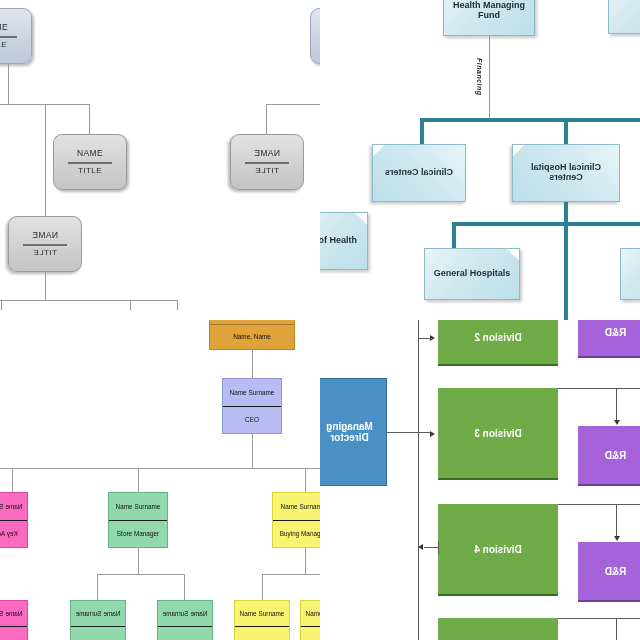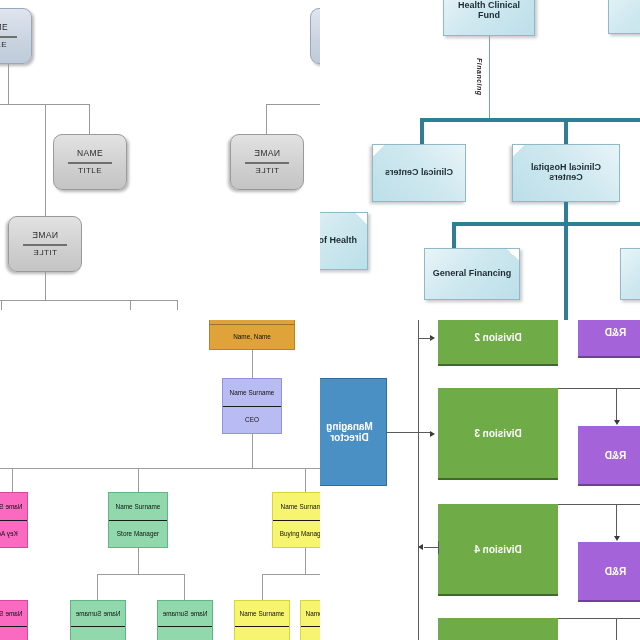--- a/index.html
+++ b/index.html
@@ -98,21 +98,21 @@
     <div class="qline" style="left:45px;top:272px;width:1px;height:28px;"></div>
     <div class="qline" style="left:-10px;top:300px;width:188px;height:1px;"></div>
     <div class="qline" style="left:1px;top:300px;width:1px;height:10px;"></div>
     <div class="qline" style="left:130px;top:300px;width:1px;height:10px;"></div>
     <div class="qline" style="left:177px;top:300px;width:1px;height:10px;"></div>
   </div>
 
   <div class="quad" style="left:320px;top:0;width:320px;height:320px;">
 
     <div class="node hnode" style="left:123px;top:-14px;width:92px;height:50px;">
-      <span>Health Clinical Fund</span>
+      <span>Health Managing Fund</span>
     </div>
 
     <div class="node hnode" style="left:288px;top:-16px;width:76px;height:50px;">
       
     </div>
 
     <div class="node hnode" style="left:-28px;top:212px;width:76px;height:58px;">
       <span>tes of Health</span>
     </div>
 
@@ -129,21 +129,21 @@
 
     <div class="node hnode mirror" style="left:192px;top:144px;width:108px;height:58px;">
       <span>Clinical Hospital Centers</span>
     </div>
 
     <div class="tline" style="left:244px;top:202px;width:4px;height:118px;"></div>
     <div class="tline" style="left:132px;top:222px;width:188px;height:4px;"></div>
     <div class="tline" style="left:132px;top:222px;width:4px;height:26px;"></div>
 
     <div class="node hnode" style="left:104px;top:248px;width:96px;height:52px;">
-      <span>General Financing</span>
+      <span>General Hospitals</span>
     </div>
 
     <div class="node hnode" style="left:300px;top:248px;width:60px;height:52px;">
       <span></span>
     </div>
   </div>
 
   <div class="quad" style="left:0;top:320px;width:320px;height:320px;">
 
     <div class="cnode gold" style="position:absolute;left:209px;top:-22px;width:86px;height:52px;">

